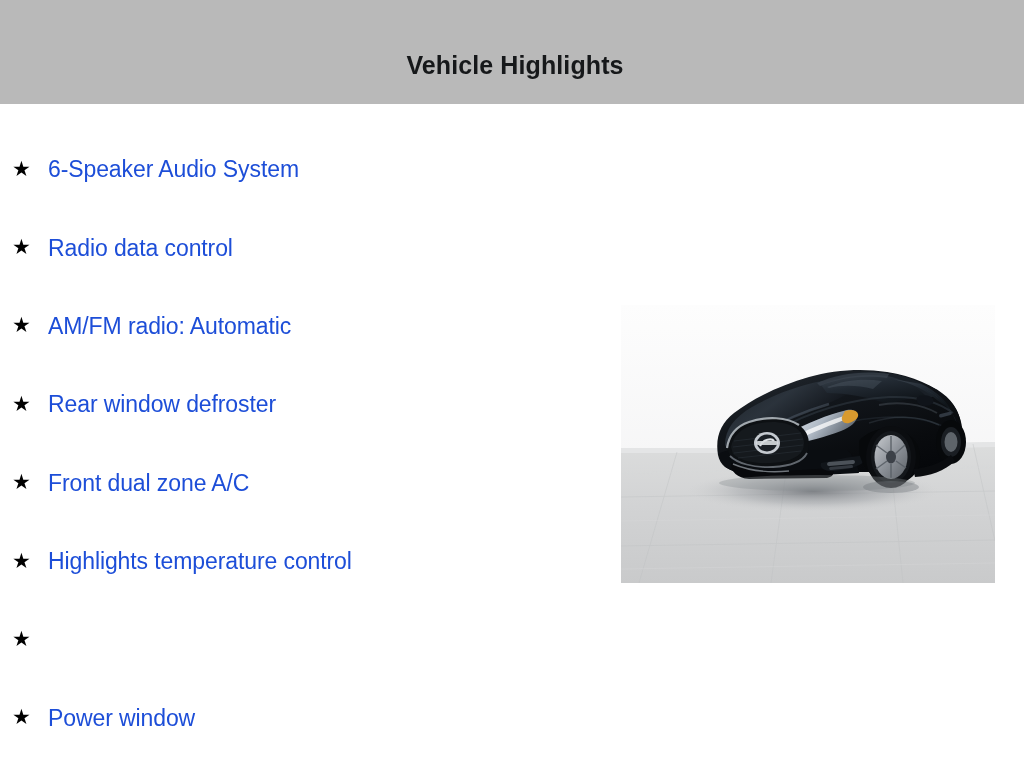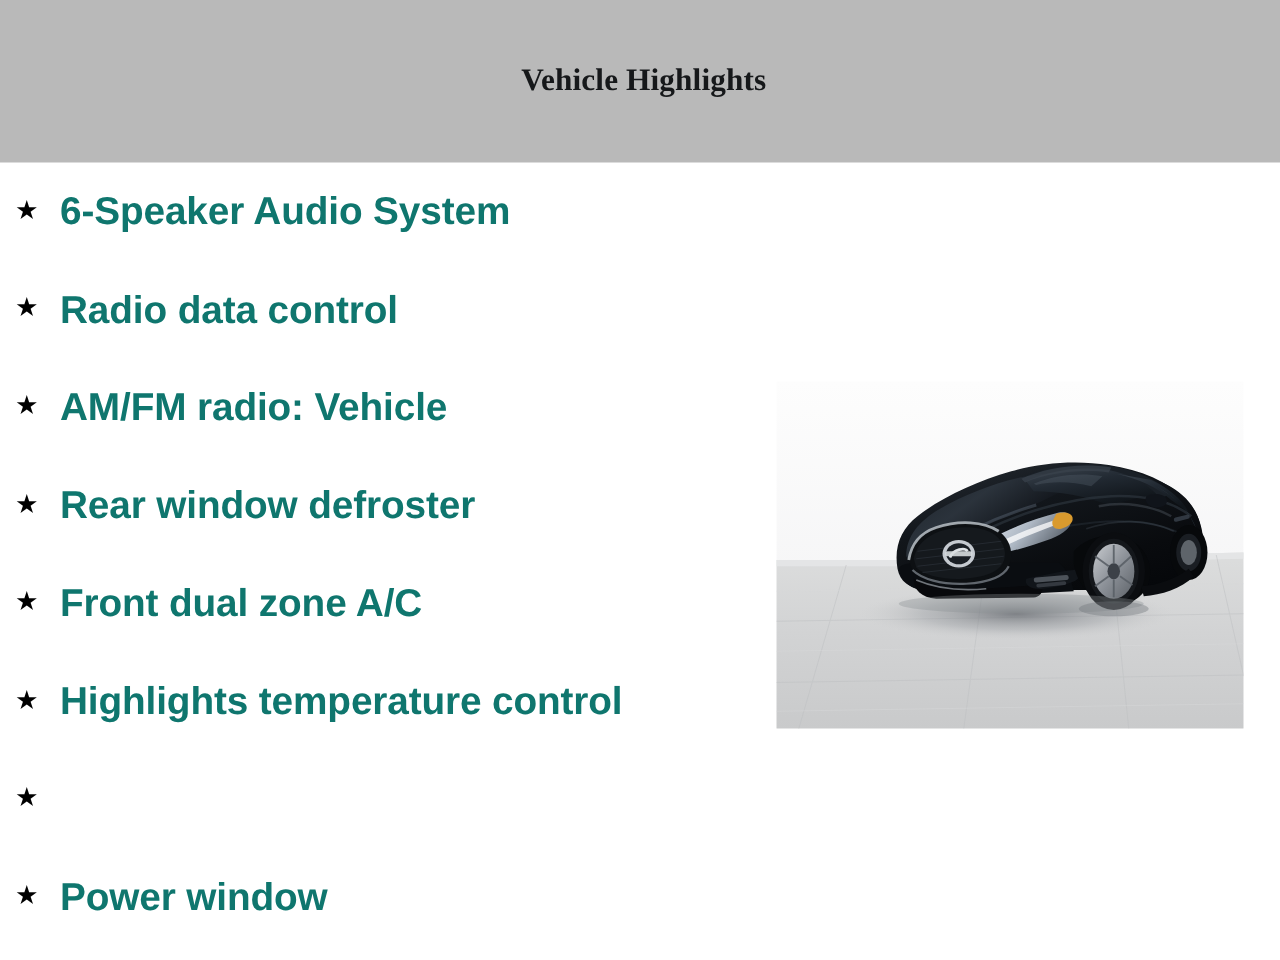--- a/index.html
+++ b/index.html
@@ -15,24 +15,23 @@
     overflow: hidden;
     position: relative;
   }
 
   
   .header-band {
     position: absolute;
     left: 0;
     top: 0;
     width: 1024px;
-    height: 130px;
+    height: 104px;
     background: #b9b9b9;
     box-sizing: border-box;
-    font-family: Liberation Serif, serif;
   }
   .header-title {
     position: absolute;
     left: 0;
     top: 51px;
     width: 1030px;
     text-align: center;
     font-size: 25px;
     font-weight: bold;
     color: #16181a;
@@ -65,23 +64,23 @@
     font-size: 21px;
     line-height: 1;
     color: #000000;
     text-align: left;
     margin-right: 14px;
     position: relative;
     top: -1px;
   }
   .highlight-label {
     flex: 1 1 auto;
-    font-size: 31px;
-    font-weight: bold;
-    color: #0f766e;
+    font-size: 23px;
+    font-weight: normal;
+    color: #1d4ed8;
     letter-spacing: -0.1px;
     white-space: nowrap;
     line-height: 30px;
   }
 
   
   .vehicle-photo {
     position: absolute;
     left: 621px;
     top: 305px;
@@ -110,21 +109,21 @@
     <span class="highlight-label">6-Speaker Audio System</span>
   </li>
 
   <li class="highlight-item">
     <span class="bullet-star">★</span>
     <span class="highlight-label">Radio data control</span>
   </li>
 
   <li class="highlight-item">
     <span class="bullet-star">★</span>
-    <span class="highlight-label">AM/FM radio: Vehicle</span>
+    <span class="highlight-label">AM/FM radio: Automatic</span>
   </li>
 
   <li class="highlight-item">
     <span class="bullet-star">★</span>
     <span class="highlight-label">Rear window defroster</span>
   </li>
 
   <li class="highlight-item">
     <span class="bullet-star">★</span>
     <span class="highlight-label">Front dual zone A/C</span>

